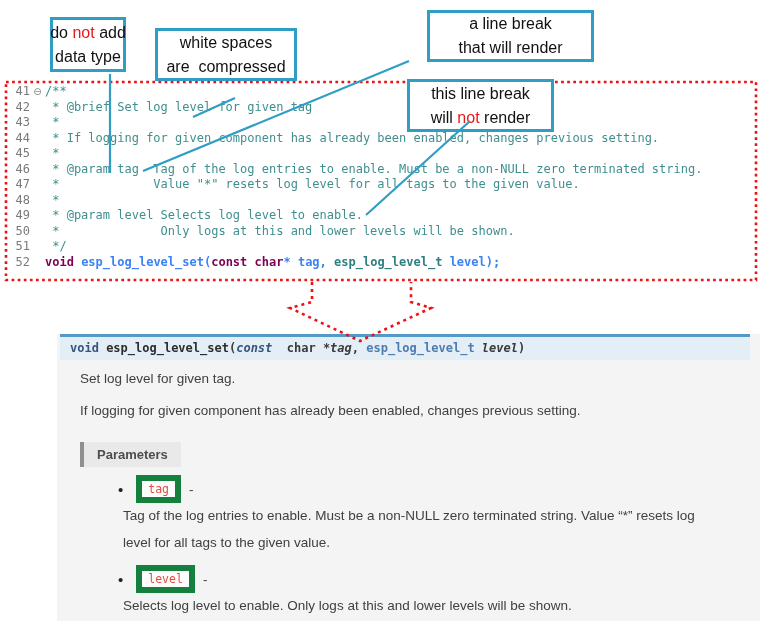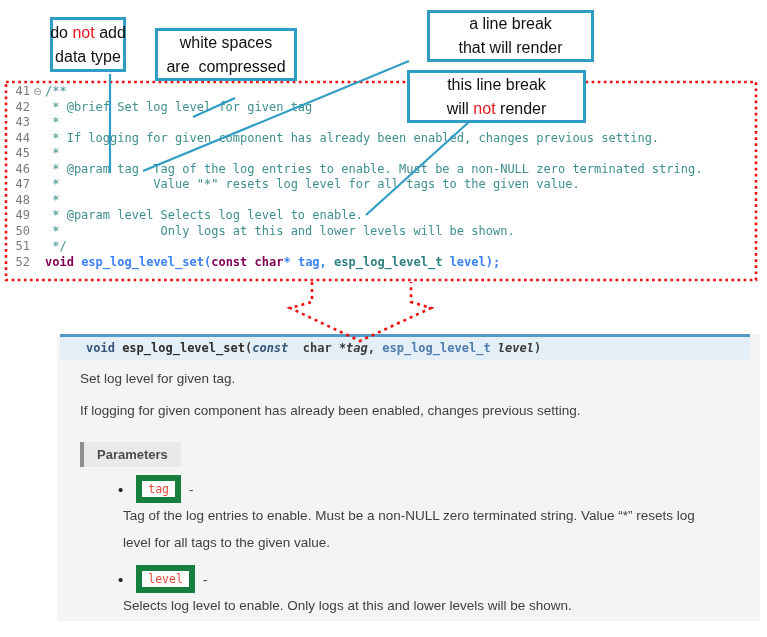--- a/index.html
+++ b/index.html
@@ -26,21 +26,21 @@
   .callout{position:absolute;z-index:4;background:#fff;border:3px solid #2f9dc4;
            box-sizing:border-box;display:flex;flex-direction:column;justify-content:center;
            align-items:center;text-align:center;font-size:16px;line-height:24px;color:#111;}
   .callout span{white-space:pre;}
   .red{color:#e8171c;}
 
   
   .docs{position:absolute;left:57px;top:334px;width:703px;height:287px;background:#f4f4f5;
         z-index:2;color:#404040;font-size:13.5px;}
   .sigbar{position:absolute;left:3px;top:0;width:690px;height:26px;box-sizing:border-box;
-          background:#e4eef7;border-top:3px solid #5599c7;padding:4px 0 0 26px;
+          background:#e4eef7;border-top:3px solid #5599c7;padding:4px 0 0 10px;
           font-family:"DejaVu Sans Mono","Liberation Mono",monospace;font-size:12px;white-space:pre;}
   .sg-kw{font-weight:700;color:#35567a;}
   .sg-kwi{font-weight:700;font-style:italic;color:#35567a;}
   .sg-name{font-weight:700;color:#2d2d2d;}
   .sg-p{font-weight:600;color:#3a3a3a;}
   .sg-i{font-weight:600;font-style:italic;color:#3a3a3a;}
   .sg-type{font-weight:600;color:#4e7cae;}
   .dline{position:absolute;left:23px;}
   .params-label{position:absolute;left:23px;top:108px;display:inline-block;background:#e9e9e9;
           border-left:4px solid #8f8f8f;padding:5px 13px;font-weight:bold;font-size:13px;color:#4d4d4d;}
@@ -83,21 +83,21 @@
   <div class="callout" style="left:155px;top:28px;width:142px;height:53px;">
     <div>white spaces</div>
     <div style="white-space:pre;">are  compressed</div>
   </div>
 
   <div class="callout" style="left:407px;top:10px;width:167px;height:52px;margin-left:20px;">
     <div>a line break</div>
     <div>that will render</div>
   </div>
 
-  <div class="callout" style="left:407px;top:70px;width:179px;height:53px;align-items:center;">
+  <div class="callout" style="left:407px;top:79px;width:147px;height:53px;align-items:center;">
     <div>this line break</div>
     <div><span>will </span><span class="red">not</span><span> render</span></div>
   </div>
 
   <svg id="layer-over" class="overlay" width="767" height="637">
     <line x1="110" y1="74" x2="110" y2="173" stroke="#2f9dc4" stroke-width="2.2"></line>
     <line x1="235" y1="98" x2="193" y2="117" stroke="#2f9dc4" stroke-width="2.2"></line>
     <line x1="409" y1="61" x2="143" y2="171" stroke="#2f9dc4" stroke-width="2.2"></line>
     <line x1="470" y1="121" x2="366" y2="215" stroke="#2f9dc4" stroke-width="2.2"></line>
     <polyline points="312,282 312,302 290,308 360,341 431,308 411,302 411,282" fill="none" stroke="#ee1111" stroke-width="2.6" stroke-dasharray="3 4"></polyline>

